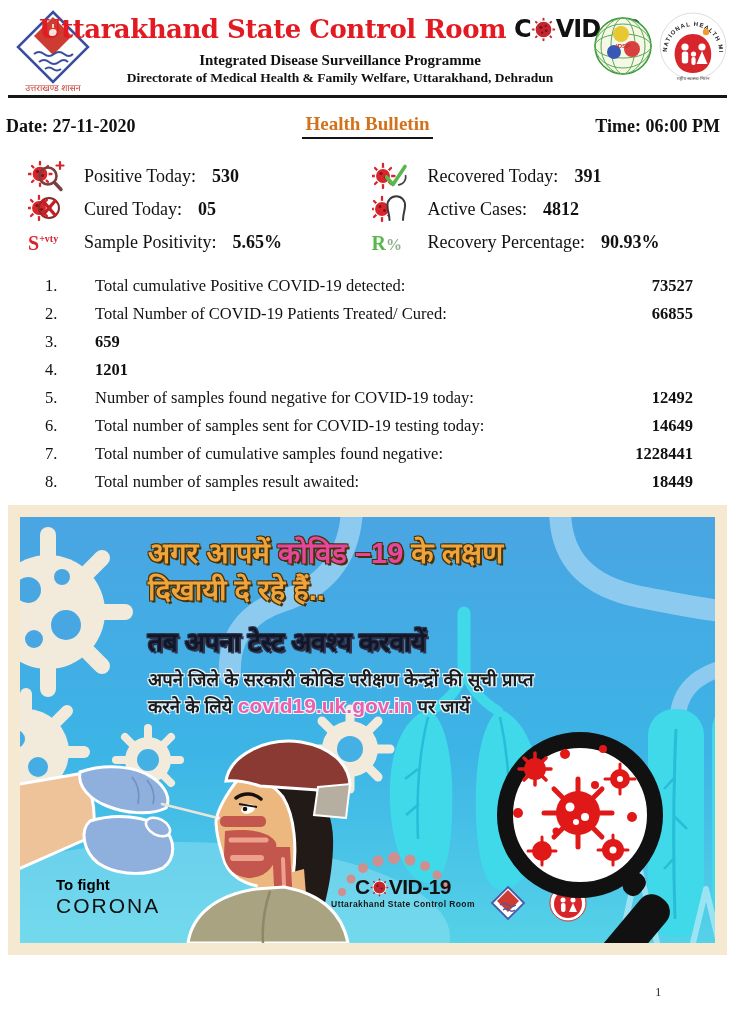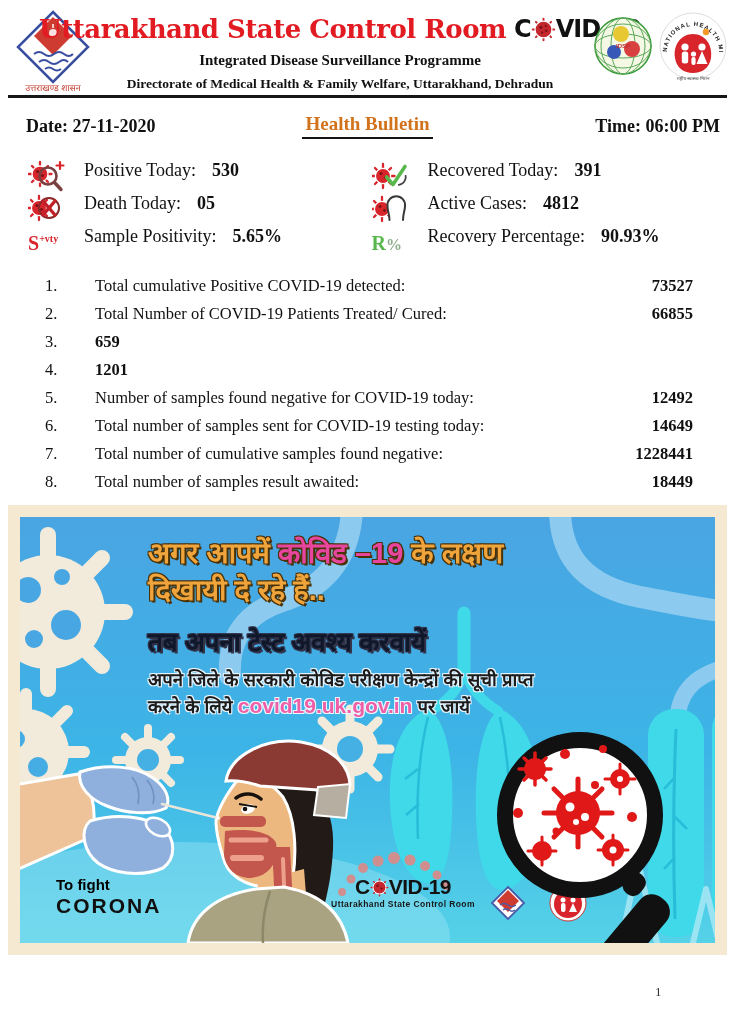--- a/index.html
+++ b/index.html
@@ -9,33 +9,33 @@
   .hdr{position:absolute;left:0;top:0;width:735px;height:100px;}
   .hdr-rule{position:absolute;left:8px;right:8px;top:95px;height:3px;background:#161616;}
   .uk-logo{position:absolute;left:12px;top:8px;}
   .hdr-center{position:absolute;left:95px;top:14px;width:490px;text-align:center;}
   .hdr-titlerow{display:flex;align-items:center;justify-content:center;gap:8px;white-space:nowrap;}
   .hdr-title{font-family:"DejaVu Serif",serif;font-weight:bold;font-size:26px;color:#e21b22;
              letter-spacing:-0.5px;}
   .covid-word{display:inline-flex;align-items:center;font-family:"DejaVu Sans",sans-serif;
               font-weight:800;font-size:24px;color:#121212;letter-spacing:-1px;}
   .hdr-sub1{font-size:15px;font-weight:bold;margin-top:8px;}
-  .hdr-sub2{font-size:13.5px;font-weight:bold;margin-top:7px;}
+  .hdr-sub2{font-size:13.5px;font-weight:bold;margin-top:1px;}
   .idsp-logo{position:absolute;left:592px;top:15px;}
   .nhm-logo{position:absolute;left:658px;top:10px;}
   
-  .b-date{position:absolute;left:26px;top:116px;font-size:18px;font-weight:bold;}
+  .b-date{position:absolute;left:6px;top:116px;font-size:18px;font-weight:bold;}
   .b-time{position:absolute;right:15px;top:116px;font-size:18px;font-weight:bold;}
   .b-title-wrap{position:absolute;left:0;right:0;top:113px;text-align:center;}
   .b-title{display:inline-block;font-size:19px;font-weight:bold;color:#d2731c;
            border-bottom:2.5px solid #151515;padding:0 3px 2px;}
   
   .stats{position:absolute;left:28px;right:20px;top:160px;display:grid;
          grid-template-columns:1fr 1fr;grid-auto-rows:33px;}
-  .stat{display:flex;gap:12px;font-size:18px;}
+  .stat{display:flex;align-items:center;gap:12px;font-size:18px;}
   .stat .ic{width:44px;display:flex;justify-content:flex-start;align-items:center;}
   .stat .val{font-weight:bold;margin-left:4px;}
   .txt-ic{font-family:Liberation Serif, serif;font-weight:bold;font-size:20px;line-height:1;}
   .txt-ic sup{font-size:10px;font-weight:bold;}
   .ic-red{color:#d8252c;} .ic-green{color:#58b84c;} .ic-green .pct{color:#8fae8d;font-size:16px;}
   
   .list{position:absolute;left:45px;right:42px;top:272px;}
   .li-row{display:flex;align-items:center;height:28px;font-size:16.5px;}
   .li-num{width:50px;}
   .li-text{flex:1;}
@@ -49,21 +49,21 @@
   .headline{left:128px;top:18px;font-size:29px;line-height:37px;font-weight:bold;
             color:#f0a43c;text-shadow:2px 2px 0 #4a3208,-1px -1px 0 #4a3208,1px -1px 0 #4a3208,-1px 1px 0 #4a3208;}
   .headline .mag{color:#e8459e;}
   .subline{left:128px;top:106px;font-size:26px;font-weight:bold;color:#0f172a;
            text-shadow:2px 2px 0 #33334a,-1px -1px 0 #33334a,1px -1px 0 #33334a,-1px 1px 0 #33334a;}
   .infoline{left:128px;top:150px;font-size:18.5px;line-height:26px;font-weight:bold;color:#1b1b1b;
             text-shadow:1px 1px 0 #eaf6ff,-1px -1px 0 #eaf6ff,1px -1px 0 #eaf6ff,-1px 1px 0 #eaf6ff;}
   .infoline .url{color:#ef5fa7;font-size:21px;}
   .fight{left:36px;top:360px;line-height:1.1;}
   .fight .f1{font-size:15px;font-weight:bold;color:#000000;}
-  .fight .f2{font-size:21px;font-weight:700;color:#101010;letter-spacing:2px;font-family:"Liberation Sans",sans-serif;}
+  .fight .f2{font-size:21px;font-weight:400;color:#101010;letter-spacing:2px;font-family:"Liberation Sans",sans-serif;}
   .plogo{left:298px;top:358px;width:170px;text-align:center;}
   .plogo-text{display:inline-flex;align-items:center;font-weight:800;font-size:21px;color:#121212;
               font-family:"Liberation Sans",sans-serif;letter-spacing:-0.5px;}
   .plogo-cap{font-size:8.5px;font-weight:bold;color:#181818;letter-spacing:0.4px;margin-top:0px;}
   
   .pageno{position:absolute;left:655px;top:984px;font-size:13px;color:#333;}
 </style>
 </head>
 <body>
 
@@ -197,21 +197,21 @@
             <line x1="3" y1="7" x2="19" y2="23"></line>
               <line x1="19" y1="7" x2="3" y2="23"></line>
           </g>
           <circle cx="11" cy="15" r="7.6" fill="#d8252c" stroke="#ffffff" stroke-width="1.3"></circle>
           <circle cx="9" cy="12.5" r="1.5" fill="#7d1216"></circle>
             <circle cx="13.5" cy="16.5" r="1.4" fill="#7d1216"></circle>
           <circle cx="21" cy="15" r="10" fill="none" stroke="#8a2a2a" stroke-width="2"></circle>
           <path d="M15 8 L 27 22 M27 8 L 15 22" stroke="#c21f26" stroke-width="3.4" stroke-linecap="round"></path>
         </svg>
       </span>
-      <span>Death Today:</span>
+      <span>Cured Today:</span>
       <span class="val">05</span>
     </div>
 
     <div class="stat">
       <span class="ic">
         <svg width="38" height="33" viewBox="0 0 38 33">
           <g stroke="#d8252c" stroke-width="2.3" stroke-linecap="round">
             <line x1="10" y1="4" x2="10" y2="28"></line>
               <line x1="-1.5" y1="16" x2="21.5" y2="16"></line>
             <line x1="2" y1="8" x2="18" y2="24"></line>

